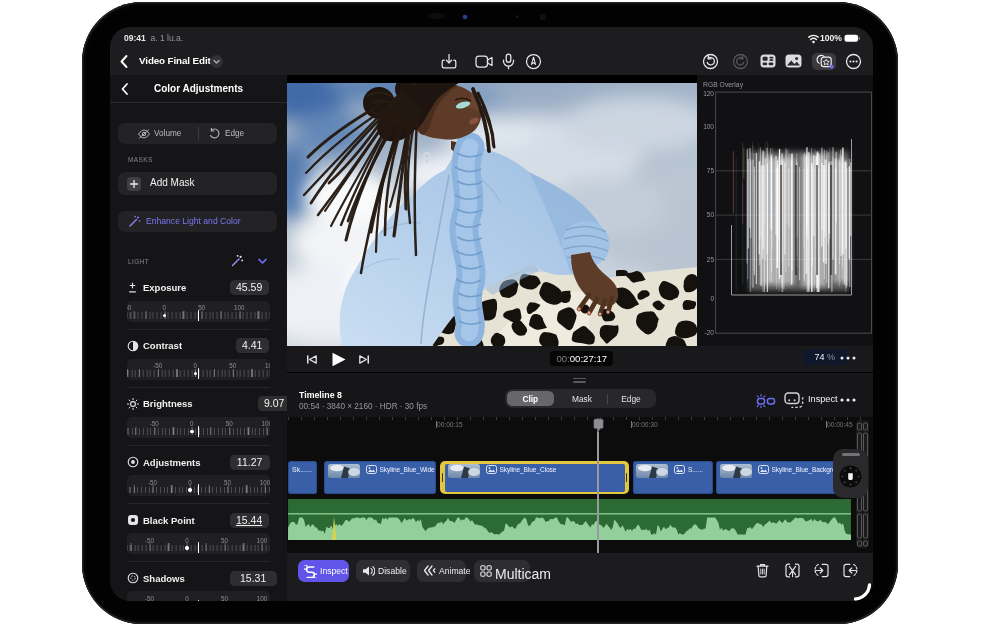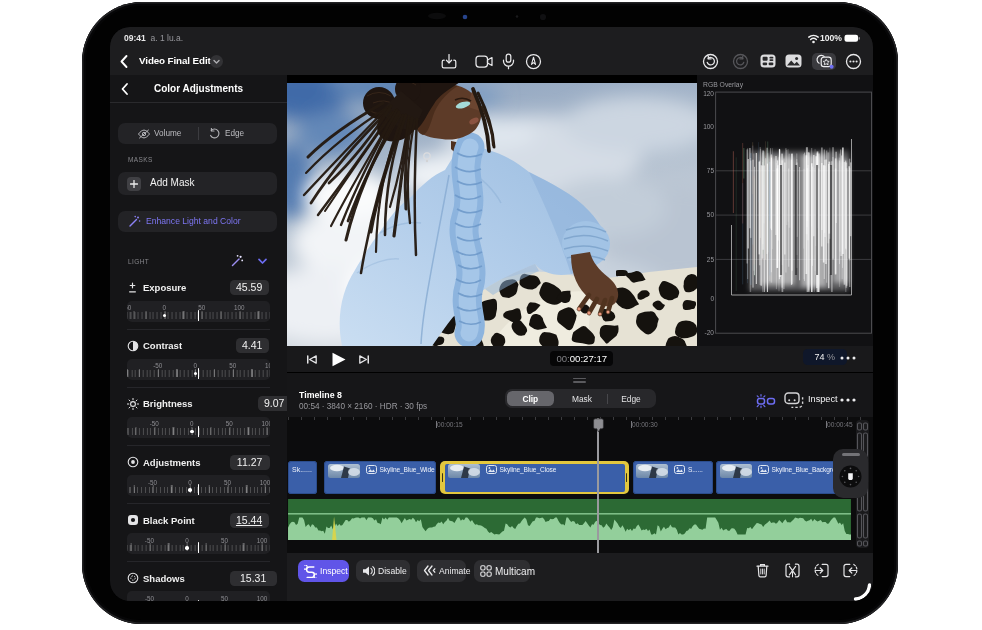--- a/index.html
+++ b/index.html
@@ -851,21 +851,21 @@
   <div class="txt" style="left:329px;top:538.5px;font-size:8.6px;color:#ececee;">Animate</div>
   <div class="ab" style="left:364.3px;top:533.2px;width:56.2px;height:21.4px;background:#2e2e31;border-radius:6.5px;"></div>
   <svg class="ab" style="left:370px;top:538px;" width="12" height="12" viewBox="0 0 12 12">
     <g fill="none" stroke="#e8e8ea" stroke-width="1.1">
       <rect x="0.8" y="0.8" width="4.2" height="4.2" rx="1.2"></rect>
         <rect x="7" y="0.8" width="4.2" height="4.2" rx="1.2"></rect>
       <rect x="0.8" y="7" width="4.2" height="4.2" rx="1.2"></rect>
         <rect x="7" y="7" width="4.2" height="4.2" rx="1.2"></rect>
     </g>
   </svg>
-  <div class="txt" style="left:385px;top:538.5px;font-size:10px;color:#ececee;">Multicam</div>
+  <div class="txt" style="left:385px;top:538.5px;font-size:14px;color:#ececee;">Multicam</div>
 
   <svg class="ab" style="left:646px;top:536px;" width="13" height="15" viewBox="0 0 13 15">
     <g stroke="#e4e4e6" stroke-width="1.2" fill="none" stroke-linecap="round">
       <path d="M1 3.2h11M4.6 3V1.6h3.8V3"></path>
       <path d="M2.2 3.4l0.7 9.2a1.4 1.4 0 0 0 1.4 1.2h4.4a1.4 1.4 0 0 0 1.4-1.2l0.7-9.2"></path>
       <path d="M4.8 6v5M6.5 6v5M8.2 6v5" stroke-width="0.9"></path>
     </g>
   </svg>
   <svg class="ab" style="left:675px;top:536px;" width="15" height="15" viewBox="0 0 15 15">
     <g stroke="#e4e4e6" stroke-width="1.2" fill="none" stroke-linecap="round" stroke-linejoin="round">

